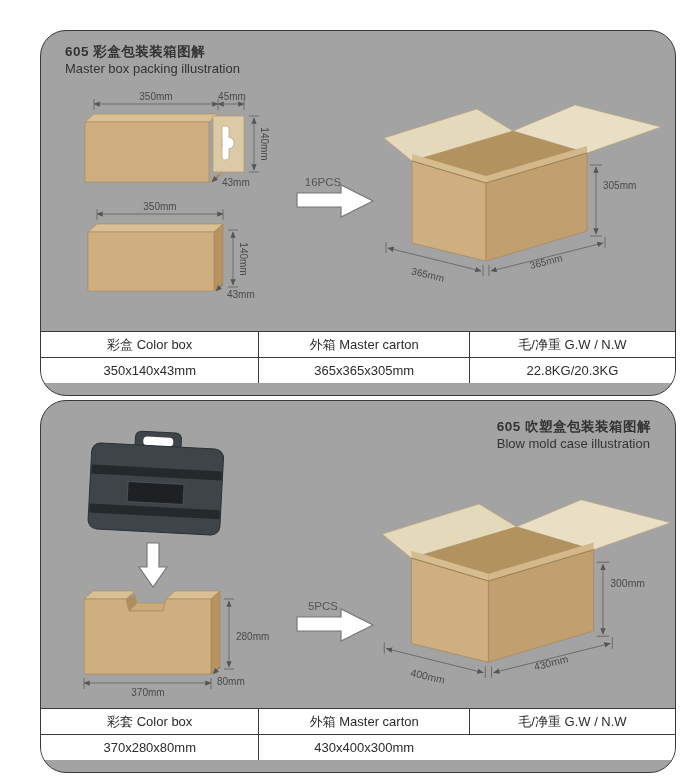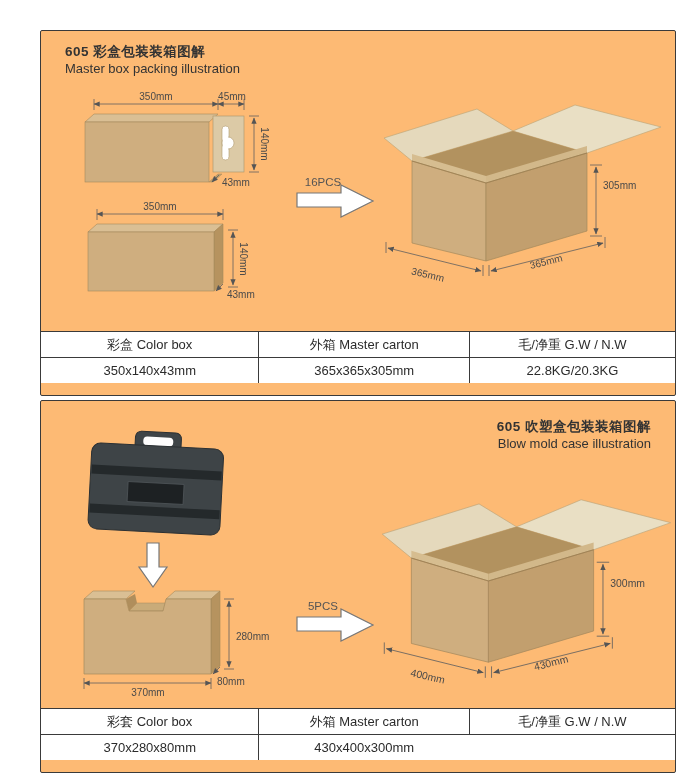--- a/index.html
+++ b/index.html
@@ -1,30 +1,30 @@
 <!DOCTYPE html>
 <html><head>
 <meta charset="utf-8">
 <style>
   html,body{margin:0;padding:0;}
   body{
     width:700px;height:778px;position:relative;background:#ffffff;
     font-family:"Liberation Sans","DejaVu Sans",sans-serif;color:#333;
   }
   .panel{
-    position:absolute;left:40px;width:634px;background:#fdba74;
-    border:1.5px solid #3a3a3a;border-radius:2px;overflow:hidden;
+    position:absolute;left:40px;width:634px;background:#a3a3a3;
+    border:1.5px solid #3a3a3a;border-radius:26px;overflow:hidden;
   }
   #panel1{top:30px;height:364px;}
   #panel2{top:400px;height:371px;}
   .title-block{position:absolute;line-height:1.25;}
   .title-zh{font-size:13.5px;font-weight:600;color:#333;letter-spacing:.5px;}
   .title-en{font-size:13px;font-weight:400;color:#333;}
   #panel1 .title-block{left:24px;top:13px;text-align:left;}
-  #panel2 .title-block{right:24px;top:18px;text-align:right;}
+  #panel2 .title-block{right:24px;top:18px;text-align:left;}
   .abs{position:absolute;}
   svg text{font-family:"Liberation Sans","DejaVu Sans",sans-serif;fill:#4a4a4a;}
   .dim{font-size:10px;}
   .qty{font-size:11.5px;fill:#555;}
   .dl{stroke:#5f5f5f;stroke-width:.8;fill:none;}
   .tick{stroke:#5f5f5f;stroke-width:.8;}
   .pack-table{
     position:absolute;left:0;right:0;bottom:12px;
     display:grid;grid-template-columns:34.3% 33.2% 32.5%;
     border-top:1px solid #3a3a3a;background:#fff;

